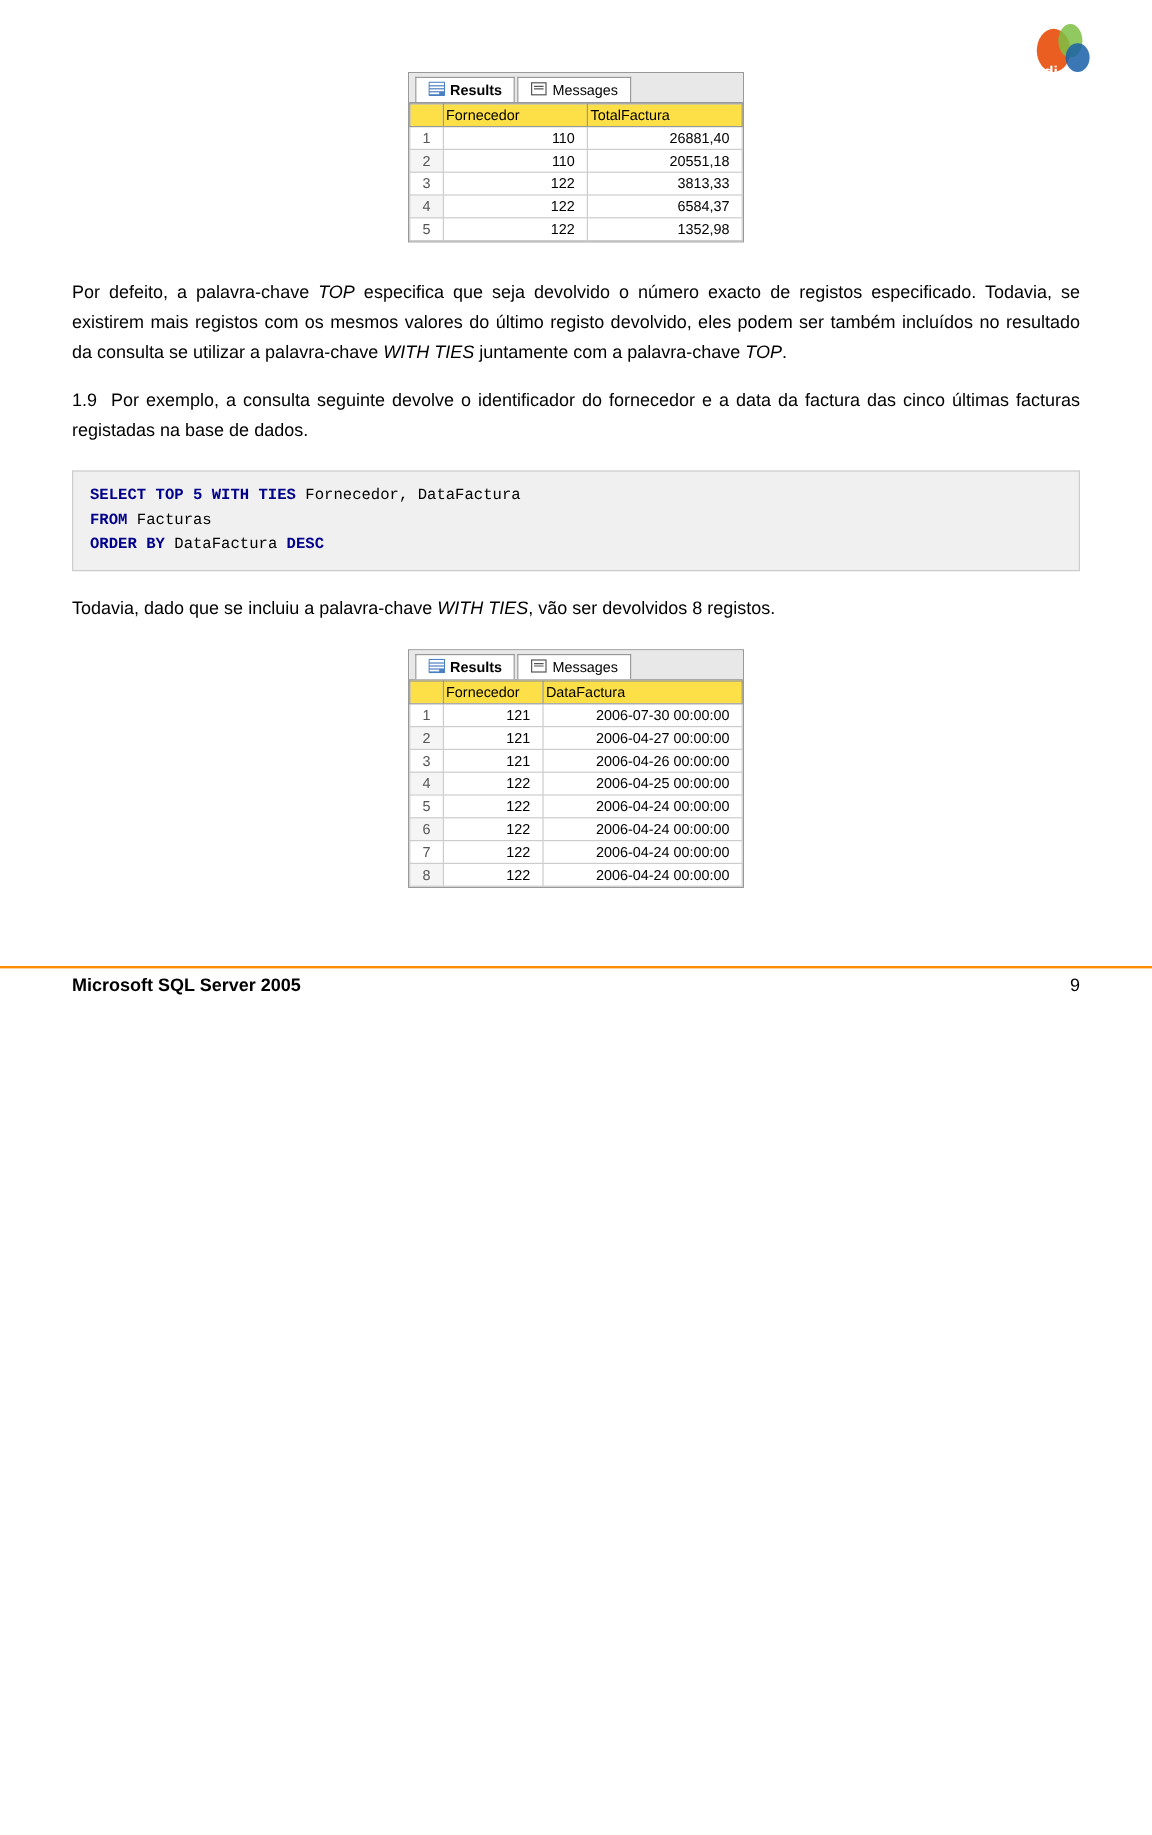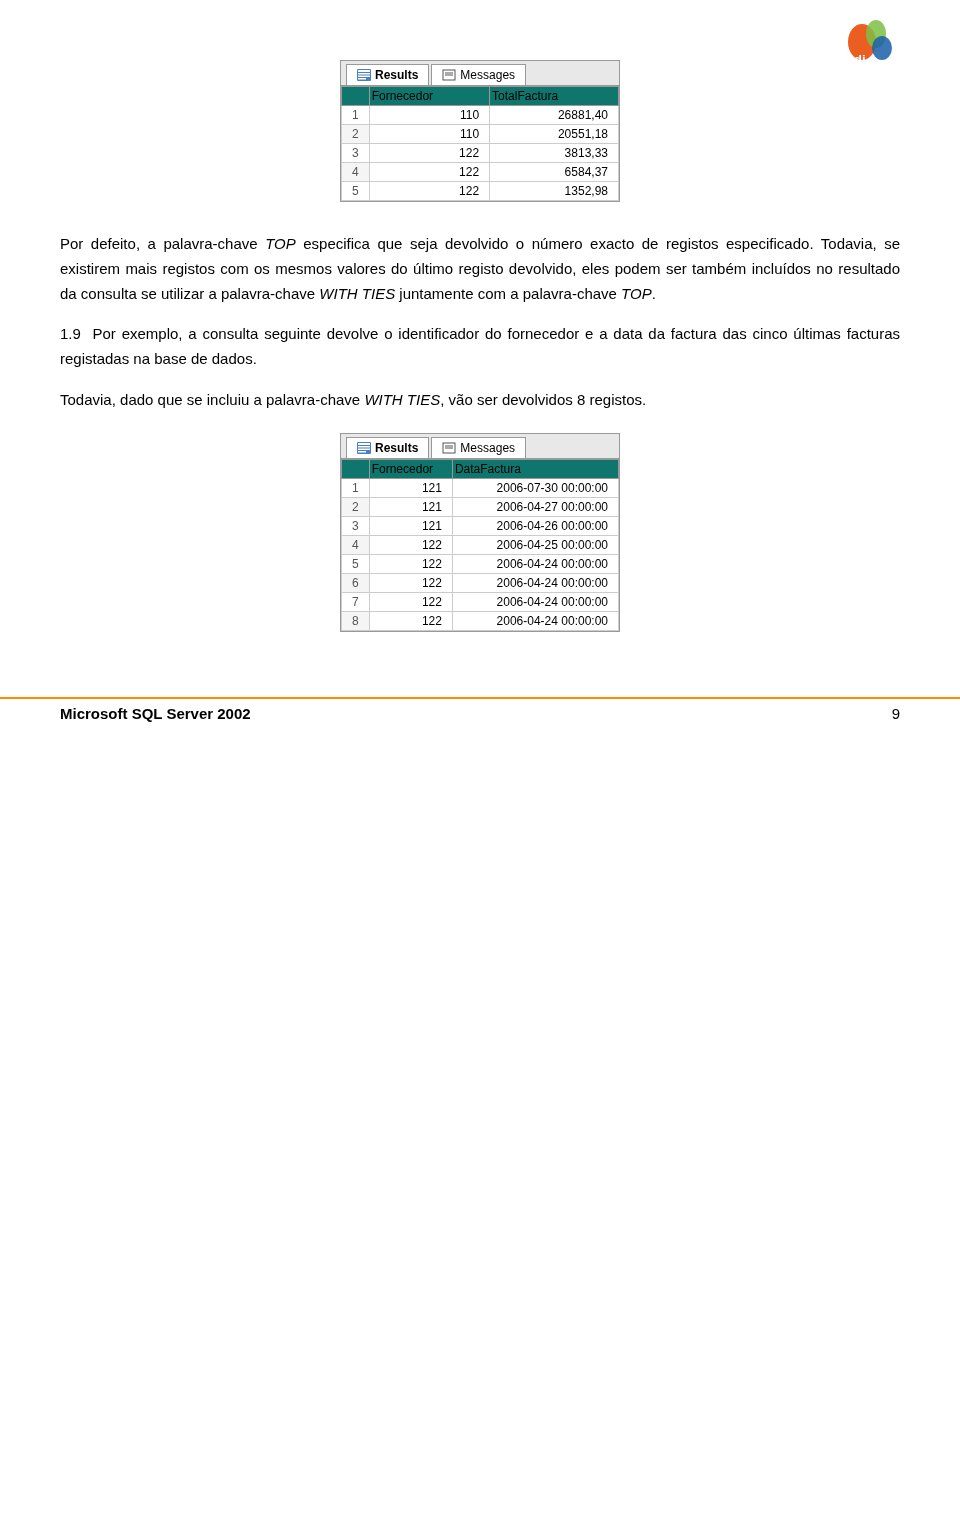--- a/index.html
+++ b/index.html
@@ -14,21 +14,21 @@
     }
 
     .page-container {
       padding: 40px 60px 80px 60px;
       position: relative;
     }
 
     .logo-area {
       position: absolute;
       top: 20px;
-      right: 56px;
+      right: 40px;
     }
 
     .logo-box {
       width: 60px;
       height: 50px;
       display: flex;
       align-items: center;
       justify-content: center;
     }
 
@@ -65,37 +65,36 @@
       gap: 2px;
     }
 
     .results-tab {
       padding: 3px 10px;
       font-size: 12px;
       border: 1px solid #999;
       border-bottom: none;
       background: #fff;
       display: flex;
-      align-items: center;
       gap: 4px;
     }
 
     .results-tab.active {
       background: #fff;
       font-weight: bold;
     }
 
     .results-table {
       border-collapse: collapse;
       font-size: 12px;
       width: 100%;
     }
 
     .results-table th {
-      background: #0f766e;
+      background: #fde047;
       border: 1px solid #999;
       padding: 2px 2px;
       text-align: left;
       font-weight: normal;
     }
 
     .results-table td {
       border: 1px solid #ccc;
       padding: 2px 10px;
       text-align: right;
@@ -259,20 +258,23 @@
 
 
   <p class="body-para">
     Por defeito, a palavra-chave <em>TOP</em> especifica que seja devolvido o número exacto de registos especificado. Todavia, se existirem mais registos com os mesmos valores do último registo devolvido, eles podem ser também incluídos no resultado da consulta se utilizar a palavra-chave <em>WITH TIES</em> juntamente com a palavra-chave <em>TOP</em>.
   </p>
 
   <p class="body-para">
     <span class="section-number">1.9&nbsp;&nbsp;</span>Por exemplo, a consulta seguinte devolve o identificador do fornecedor e a data da factura das cinco últimas facturas registadas na base de dados.
   </p>
 
+  <div class="code-block"><span class="code-keyword">SELECT TOP 5 WITH TIES</span> Fornecedor, DataFactura
+<span class="code-keyword">FROM</span> Facturas
+<span class="code-keyword">ORDER BY</span> DataFactura <span class="code-keyword">DESC</span></div>
 
   <p class="body-para">
     Todavia, dado que se incluiu a palavra-chave <em>WITH TIES</em>, vão ser devolvidos 8 registos.
   </p>
 
   <div class="results-container">
     <div class="results-box">
       <div class="results-tabs">
         <div class="results-tab active">
           <svg width="14" height="12" viewBox="0 0 14 12">
@@ -341,17 +343,17 @@
               <td class="row-num">8</td>
               <td>122</td>
               <td>2006-04-24 00:00:00</td>
             </tr>
           </tbody>
       </table>
     </div>
   </div>
 
   <div class="page-footer">
-    <span class="footer-title">Microsoft SQL Server 2002</span>
+    <span class="footer-title">Microsoft SQL Server 2005</span>
     <span class="footer-page">9</span>
   </div>
 
 </div>
 
 </body></html>

